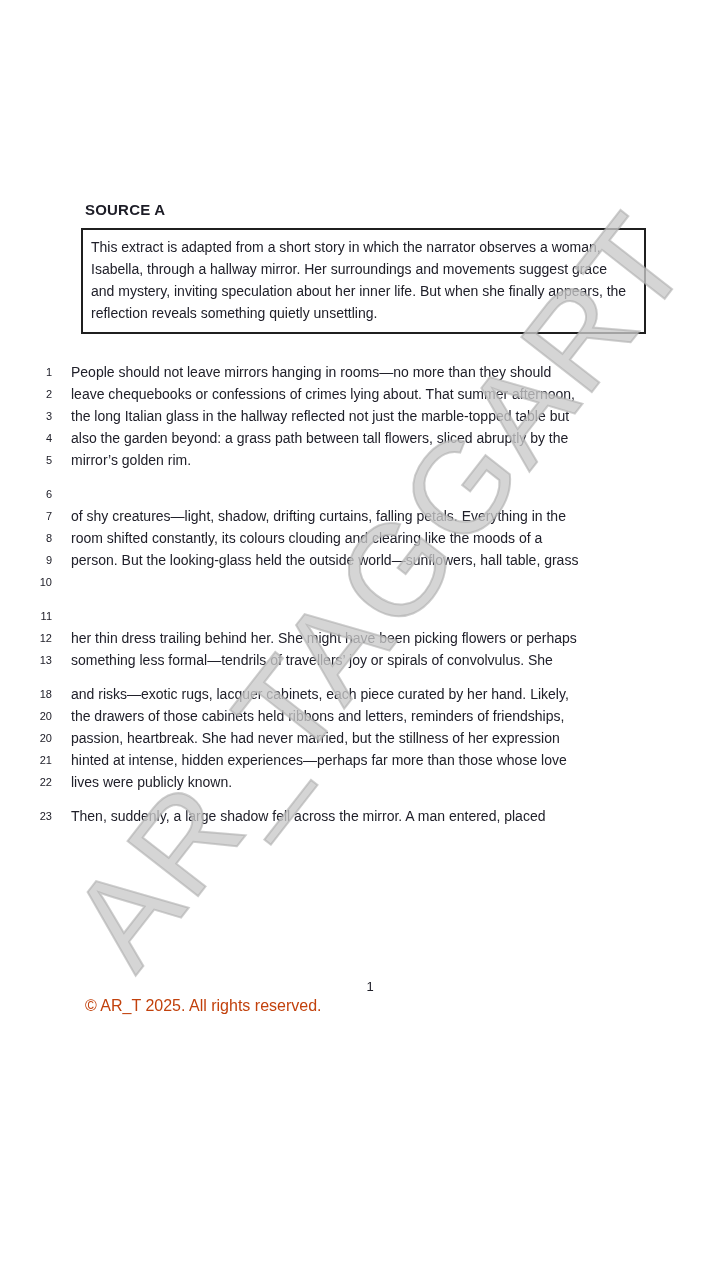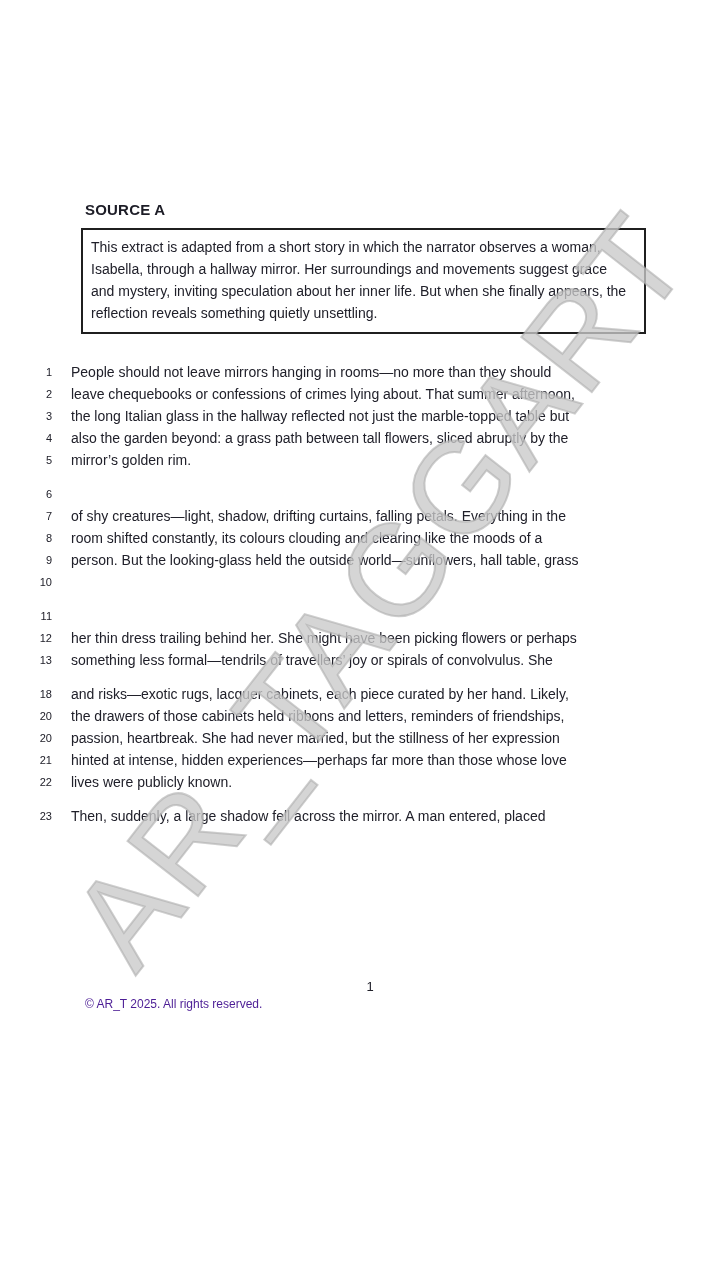--- a/index.html
+++ b/index.html
@@ -74,22 +74,22 @@
     position: absolute;
     left: 85px; top: 979px;
     width: 570px;
     text-align: center;
     font-size: 13px;
     color: #20202a;
   }
   .copyright {
     position: absolute;
     left: 85px; top: 997px;
-    font-size: 12px;
-    color: #4c1d95;
+    font-size: 16px;
+    color: #c2410c;
   }
 </style>
 </head>
 <body>
 
 <div class="page">
 
   <div class="source-label">SOURCE A</div>
 
   <div class="intro-box">This extract is adapted from a short story in which the narrator observes a woman, Isabella, through a hallway mirror. Her surroundings and movements suggest grace and mystery, inviting speculation about her inner life. But when she finally appears, the reflection reveals something quietly unsettling.</div>

